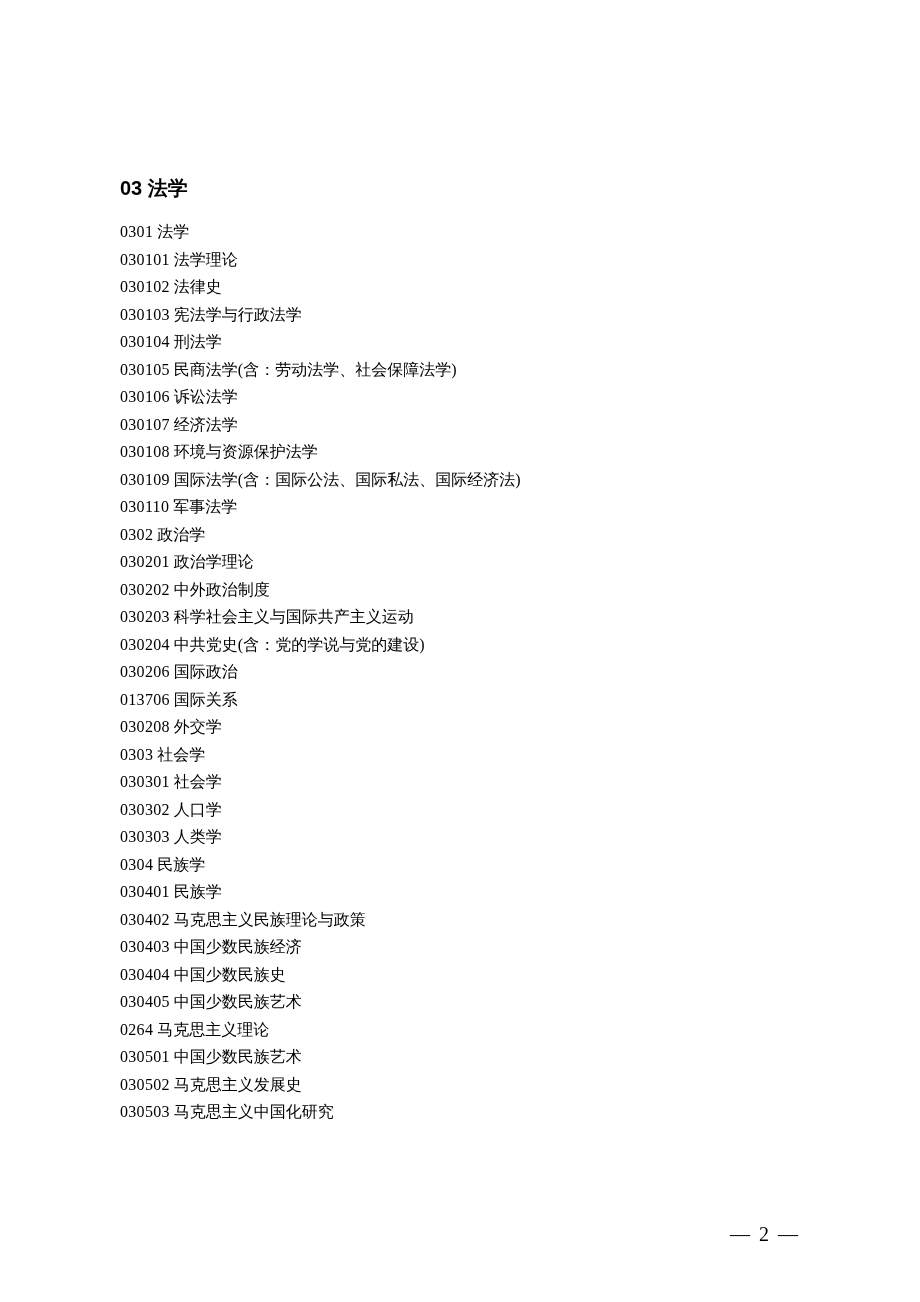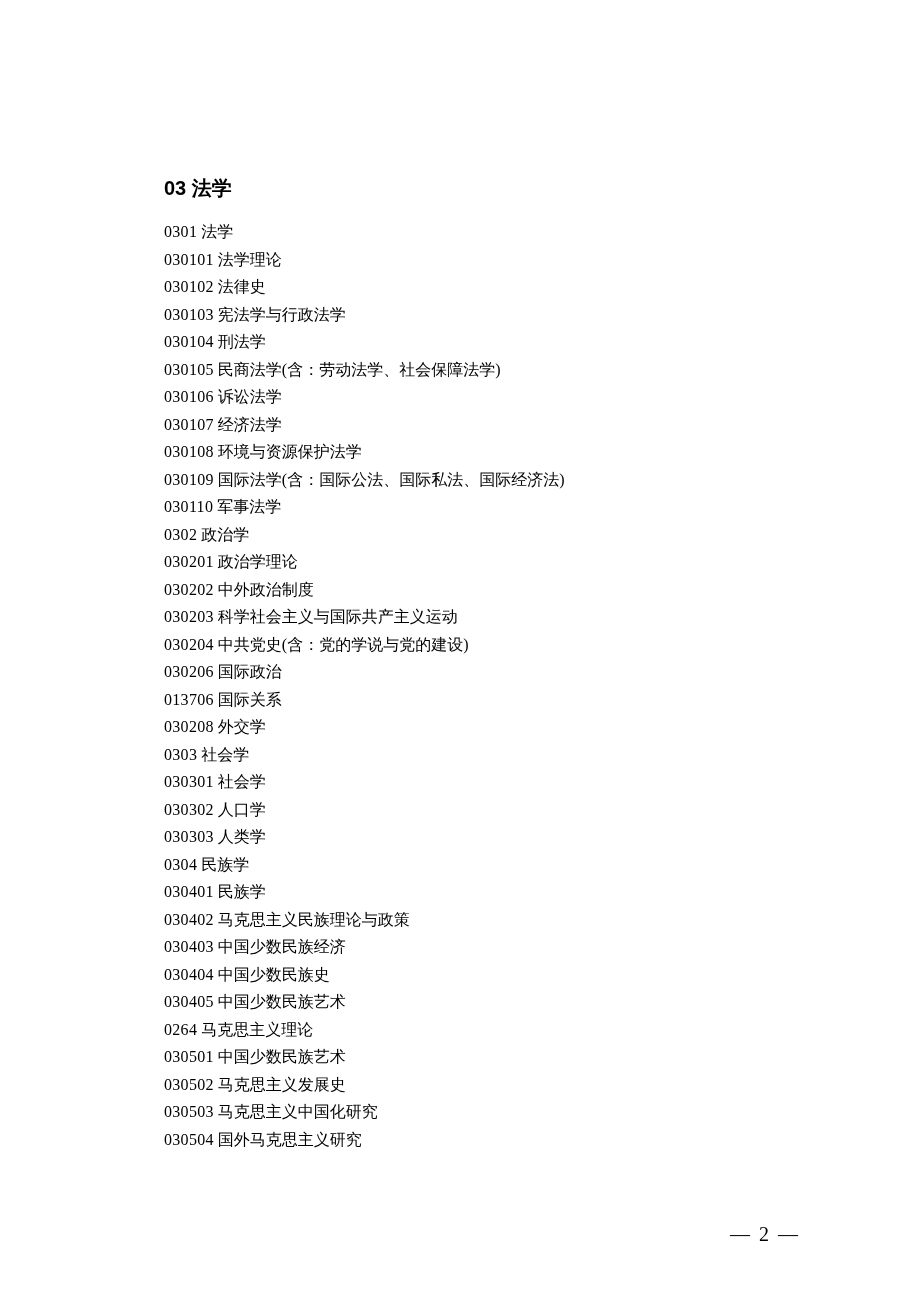--- a/index.html
+++ b/index.html
@@ -9,21 +9,20 @@
     }
     body {
       width: 920px;
       height: 1302px;
       background: #ffffff;
       font-family: "SimSun", "宋体", serif;
       position: relative;
     }
     .page {
       padding: 175px 84px 0 120px;
-      margin-left: 44px;
     }
     .heading {
       font-size: 20px;
       font-weight: bold;
       font-family: "SimHei", "黑体", sans-serif;
       margin-bottom: 16px;
       color: #000;
     }
     .heading-code {
       font-family: Arial, sans-serif;
@@ -86,17 +85,16 @@
       <div class="entry"><span class="entry-code">0304</span><span class="entry-text">民族学</span></div>
       <div class="entry"><span class="entry-code">030401</span><span class="entry-text">民族学</span></div>
       <div class="entry"><span class="entry-code">030402</span><span class="entry-text">马克思主义民族理论与政策</span></div>
       <div class="entry"><span class="entry-code">030403</span><span class="entry-text">中国少数民族经济</span></div>
       <div class="entry"><span class="entry-code">030404</span><span class="entry-text">中国少数民族史</span></div>
       <div class="entry"><span class="entry-code">030405</span><span class="entry-text">中国少数民族艺术</span></div>
       <div class="entry"><span class="entry-code">0264</span><span class="entry-text">马克思主义理论</span></div>
       <div class="entry"><span class="entry-code">030501</span><span class="entry-text">中国少数民族艺术</span></div>
       <div class="entry"><span class="entry-code">030502</span><span class="entry-text">马克思主义发展史</span></div>
       <div class="entry"><span class="entry-code">030503</span><span class="entry-text">马克思主义中国化研究</span></div>
-      <div class="entry"><span class="entry-code">030504</span><span class="entry-text">国外马克思主义研究</span></div>
     </div>
 </div>
 
 <div class="page-number">— 2 —</div>
 
 </body></html>

